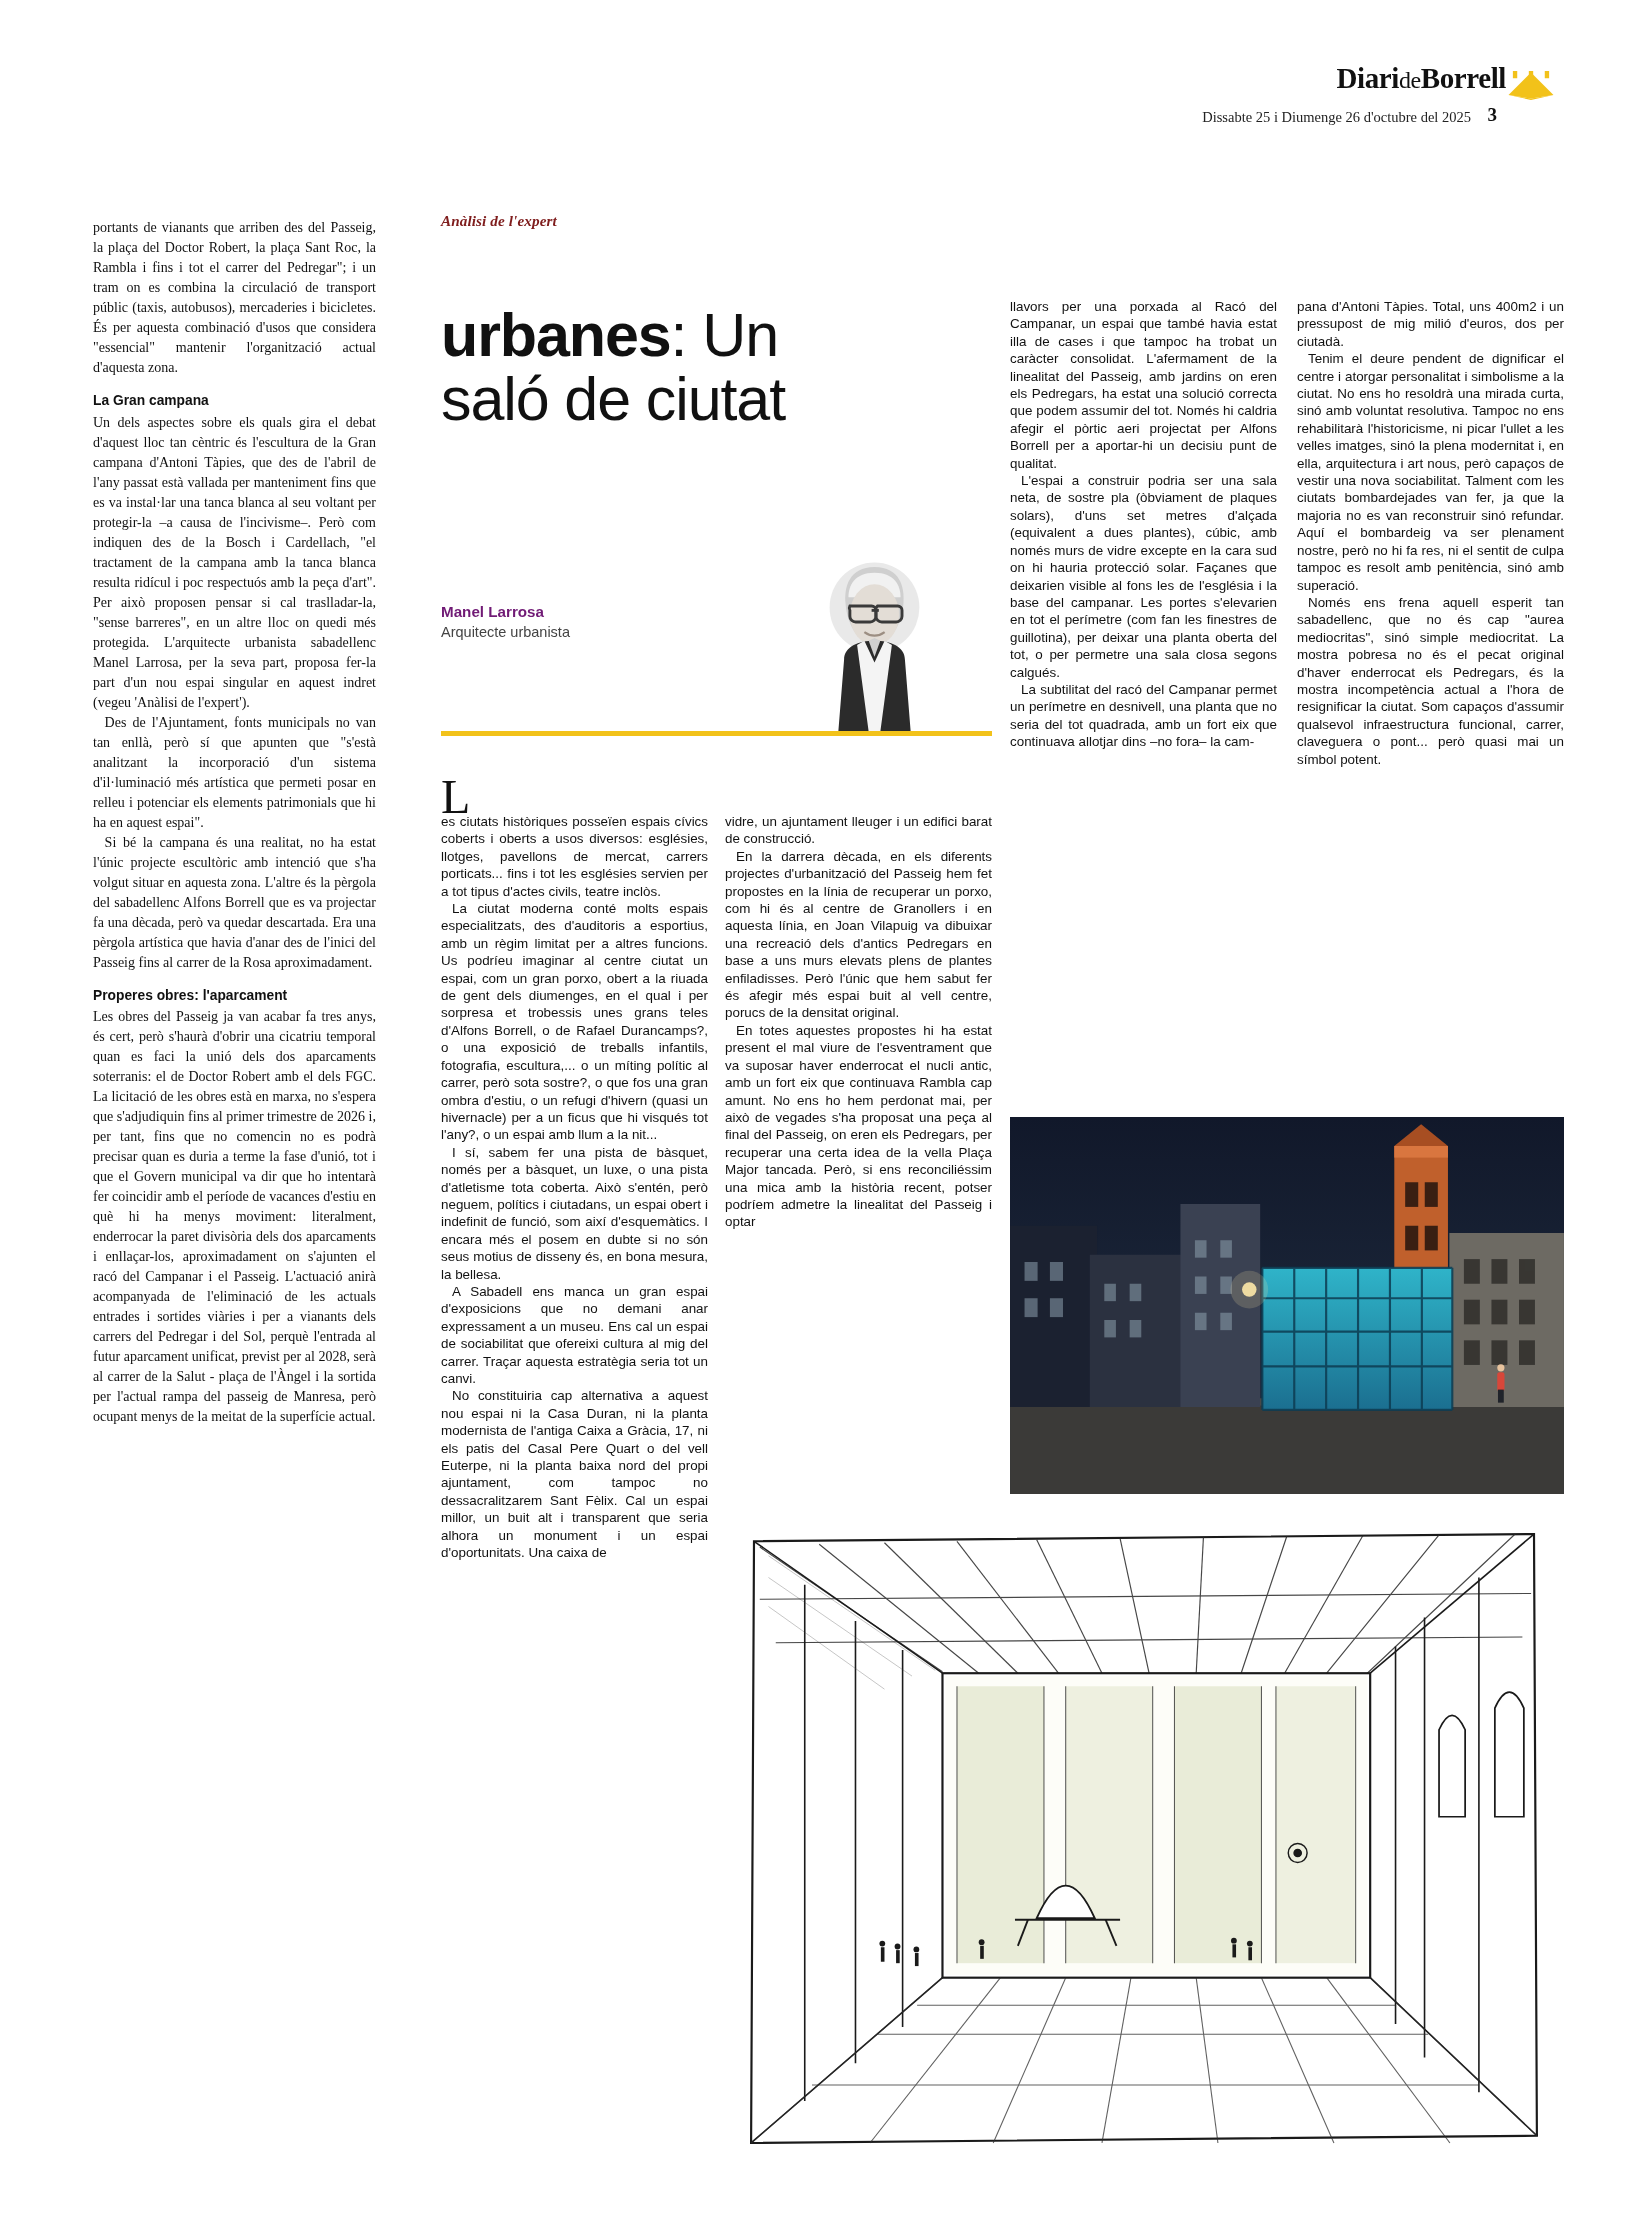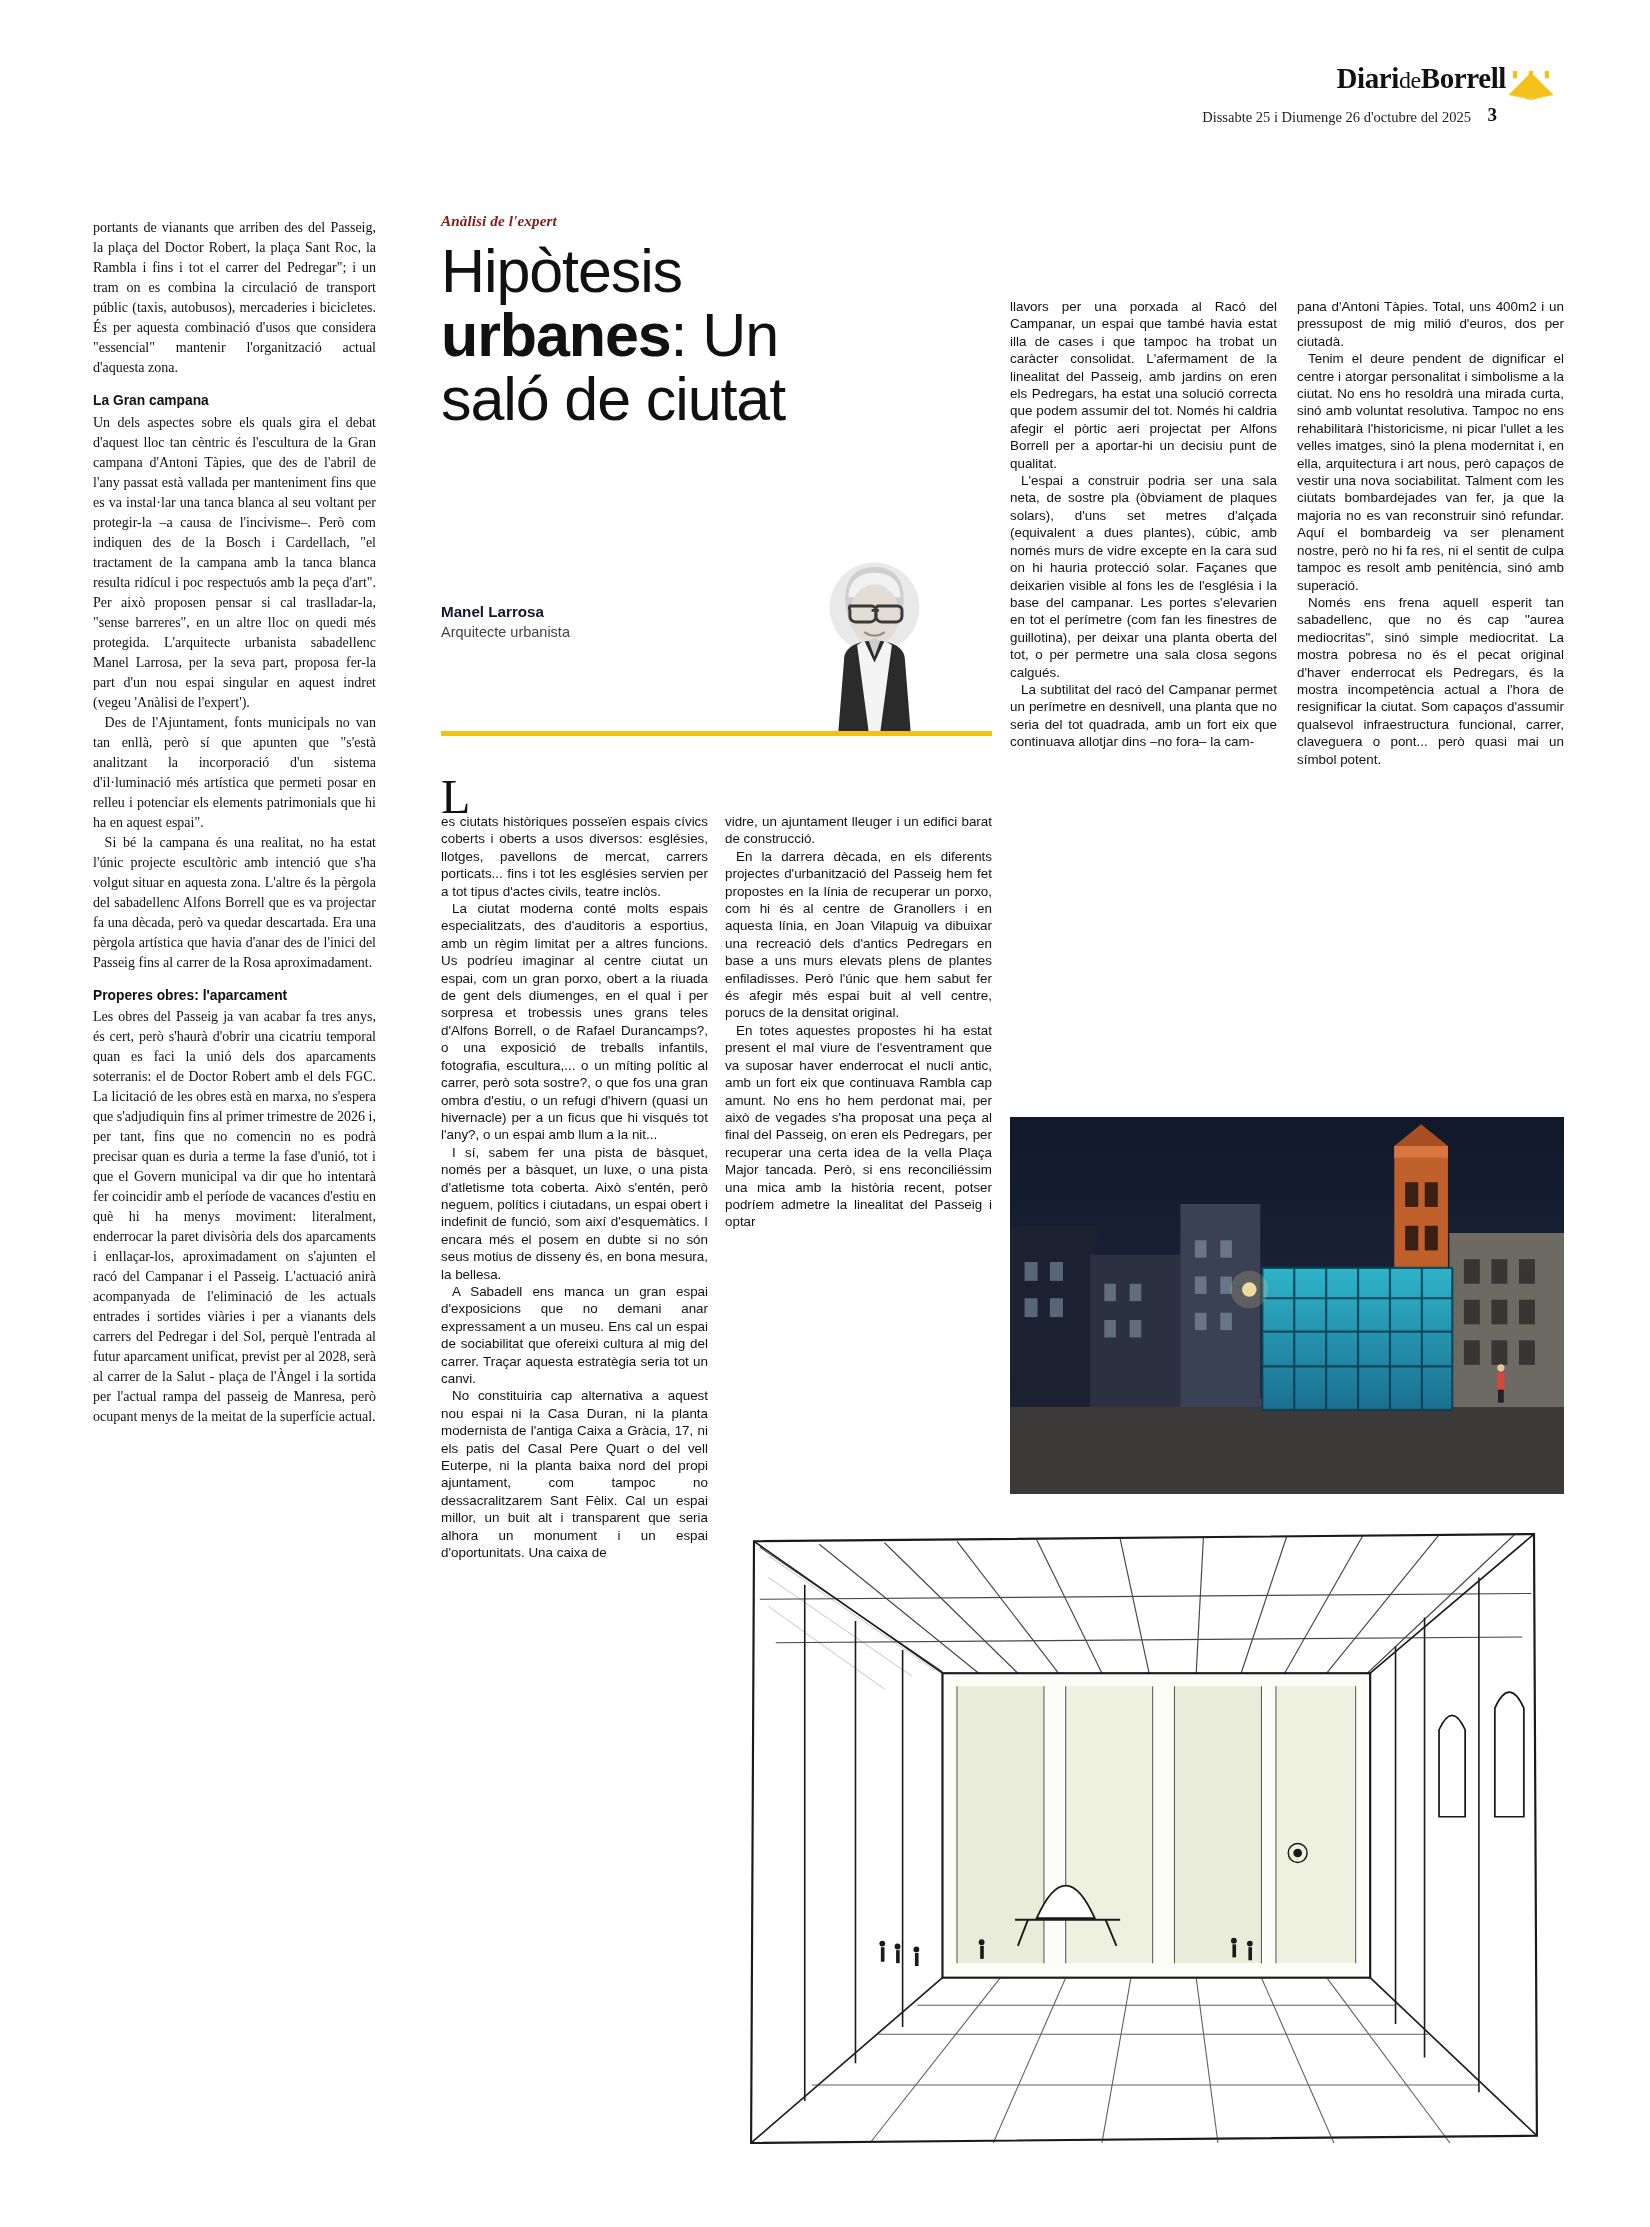--- a/index.html
+++ b/index.html
@@ -159,21 +159,21 @@
   }
   .headline .bold { font-weight: bold; }
 
   .byline-name {
     position: absolute;
     left: 441px;
     top: 603px;
     font-family: "Liberation Sans", sans-serif;
     font-weight: bold;
     font-size: 15.2px;
-    color: #0f172a;
+    color: #701a75;
   }
   .byline-role {
     position: absolute;
     left: 441px;
     top: 624px;
     font-family: Liberation Sans, sans-serif;
     font-size: 14.5px;
     color: #444;
   }
   .yellow-rule {
@@ -256,21 +256,21 @@
     <h3>La Gran campana</h3>
     <p class="first">Un dels aspectes sobre els quals gira el debat d'aquest lloc tan cèntric és l'escultura de la Gran campana d'Antoni Tàpies, que des de l'abril de l'any passat està vallada per manteniment fins que es va instal·lar una tanca blanca al seu voltant per protegir-la –a causa de l'incivisme–. Però com indiquen des de la Bosch i Cardellach, "el tractament de la campana amb la tanca blanca resulta ridícul i poc respectuós amb la peça d'art". Per això proposen pensar si cal traslladar-la, "sense barreres", en un altre lloc on quedi més protegida. L'arquitecte urbanista sabadellenc Manel Larrosa, per la seva part, proposa fer-la part d'un nou espai singular en aquest indret (vegeu 'Anàlisi de l'expert').</p>
     <p>Des de l'Ajuntament, fonts municipals no van tan enllà, però sí que apunten que "s'està analitzant la incorporació d'un sistema d'il·luminació més artística que permeti posar en relleu i potenciar els elements patrimonials que hi ha en aquest espai".</p>
     <p>Si bé la campana és una realitat, no ha estat l'únic projecte escultòric amb intenció que s'ha volgut situar en aquesta zona. L'altre és la pèrgola del sabadellenc Alfons Borrell que es va projectar fa una dècada, però va quedar descartada. Era una pèrgola artística que havia d'anar des de l'inici del Passeig fins al carrer de la Rosa aproximadament.</p>
     <h3>Properes obres: l'aparcament</h3>
     <p class="first">Les obres del Passeig ja van acabar fa tres anys, és cert, però s'haurà d'obrir una cicatriu temporal quan es faci la unió dels dos aparcaments soterranis: el de Doctor Robert amb el dels FGC. La licitació de les obres està en marxa, no s'espera que s'adjudiquin fins al primer trimestre de 2026 i, per tant, fins que no comencin no es podrà precisar quan es duria a terme la fase d'unió, tot i que el Govern municipal va dir que ho intentarà fer coincidir amb el període de vacances d'estiu en què hi ha menys moviment: literalment, enderrocar la paret divisòria dels dos aparcaments i enllaçar-los, aproximadament on s'ajunten el racó del Campanar i el Passeig. L'actuació anirà acompanyada de l'eliminació de les actuals entrades i sortides viàries i per a vianants dels carrers del Pedregar i del Sol, perquè l'entrada al futur aparcament unificat, previst per al 2028, serà al carrer de la Salut - plaça de l'Àngel i la sortida per l'actual rampa del passeig de Manresa, però ocupant menys de la meitat de la superfície actual.</p>
   </div>
 
   <div class="kicker">Anàlisi de l'expert</div>
   <div class="headline">
-    <span>Hipòtesis</span><br>
+    <br>
     <span class="bold">urbanes</span><span>: Un</span><br>
     <span>saló de ciutat</span>
   </div>
 
   <div class="portrait">
     <svg width="145" height="181" viewBox="0 0 200 250">
       <circle cx="100" cy="78" r="62" fill="#e9e9e9"></circle>
       <path d="M100 22 C65 22 58 50 60 72 C61 92 70 112 82 122 L118 122 C130 112 139 92 140 72 C142 50 135 22 100 22 Z" fill="#cfcfcf"></path>
       <path d="M100 30 C72 30 64 48 64 64 L136 64 C136 48 128 30 100 30 Z" fill="#f1f1f1"></path>
       <ellipse cx="100" cy="88" rx="34" ry="42" fill="#e3ddd6"></ellipse>

